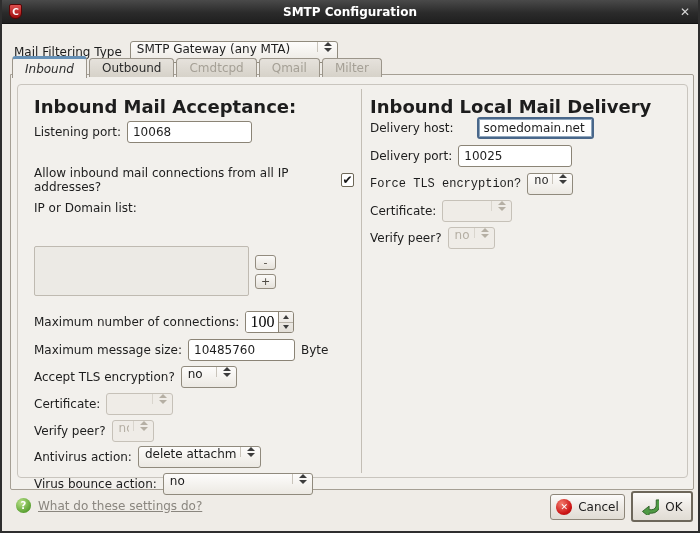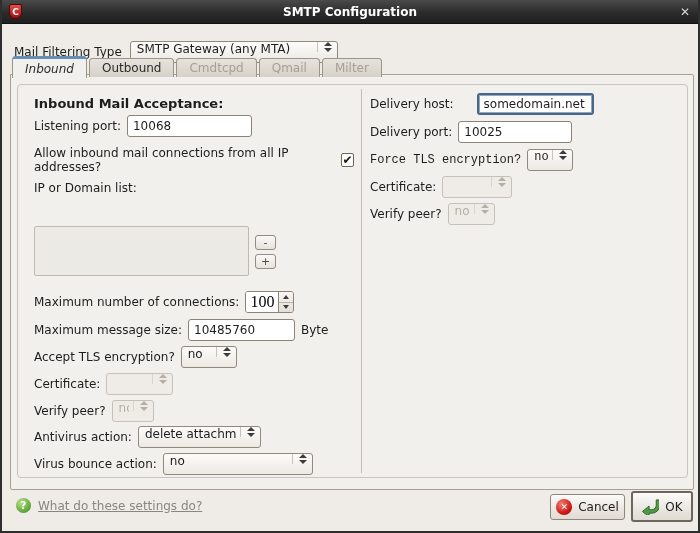--- a/index.html
+++ b/index.html
@@ -75,21 +75,21 @@
   .tab.disabled { color:#a5a096; cursor:default; }
 
   .notebook { position:absolute; left:8px; top:74px; width:684px; height:416px;
               background:#f2f0ec; border:1px solid #a59f94; border-radius:0 2px 2px 2px; }
   .content-frame { position:absolute; left:6px; top:9px; width:671px; height:394px;
                    border:1px solid #c9c5be; border-radius:4px; }
   .divider { position:absolute; left:343px; top:4px; bottom:4px; width:1px; background:#c3beb5; }
 
   .panel-left  { position:absolute; left:16px; top:0; width:320px; }
   .panel-right { position:absolute; left:352px; top:0; right:10px; }
-  .sec-header { font-weight:bold; font-size:13px; margin-top:11px; }
+  .sec-header { font-weight:bold; font-size:18px; margin-top:11px; }
   .row { display:flex; align-items:center; gap:6px; }
 
   
   .help-link { position:absolute; left:14px; top:498px; display:flex; align-items:center;
                gap:7px; cursor:pointer; }
   .help-icon { width:15px; height:15px; border-radius:50%;
                background:radial-gradient(circle at 35% 30%, #b9e188, #5da334 70%, #3f7d1f);
                color:#fff; font-size:10px; font-weight:bold; display:flex; align-items:center;
                justify-content:center; }
   .help-text { color:#8a867f; text-decoration:underline; }
@@ -140,21 +140,21 @@
       <div class="divider"></div>
 
       <div class="panel-left">
         <div class="sec-header">Inbound Mail Acceptance:</div>
 
         <div class="row" style="margin-top:4px;">
           <span>Listening port:</span>
           <input class="entry" style="width: 125px;" value="10068">
         </div>
 
-        <div class="row" style="margin-top:9px;">
+        <div class="row" style="margin-top:23px;">
           <span>Allow inbound mail connections from all IP addresses?</span>
           <span class="checkbox">
             <span>✔</span>
           </span>
         </div>
 
         <div style="margin-top:7px;">
           <span>IP or Domain list:</span>
         </div>
 
@@ -237,22 +237,23 @@
             <span class="ctxt">no</span>
             <span class="arrs">
               <span class="tri-up"></span>
                 <span class="tri-dn"></span>
             </span>
           </div>
         </div>
       </div>
 
       <div class="panel-right">
-
-        <div class="row" style="margin-top:8px;gap:23px;">
+        <div class="sec-header">Inbound Local Mail Delivery</div>
+
+        <div class="row" style="margin-top:0;gap:23px;">
           <span>Delivery host:</span>
           <input class="entry focused" style="width: 117px;" value="somedomain.net">
         </div>
 
         <div class="row" style="margin-top:6px;">
           <span>Delivery port:</span>
           <input class="entry" style="width: 114px;" value="10025">
         </div>
 
         <div class="row" style="margin-top:6px;font-family:Liberation Mono, monospace;">

